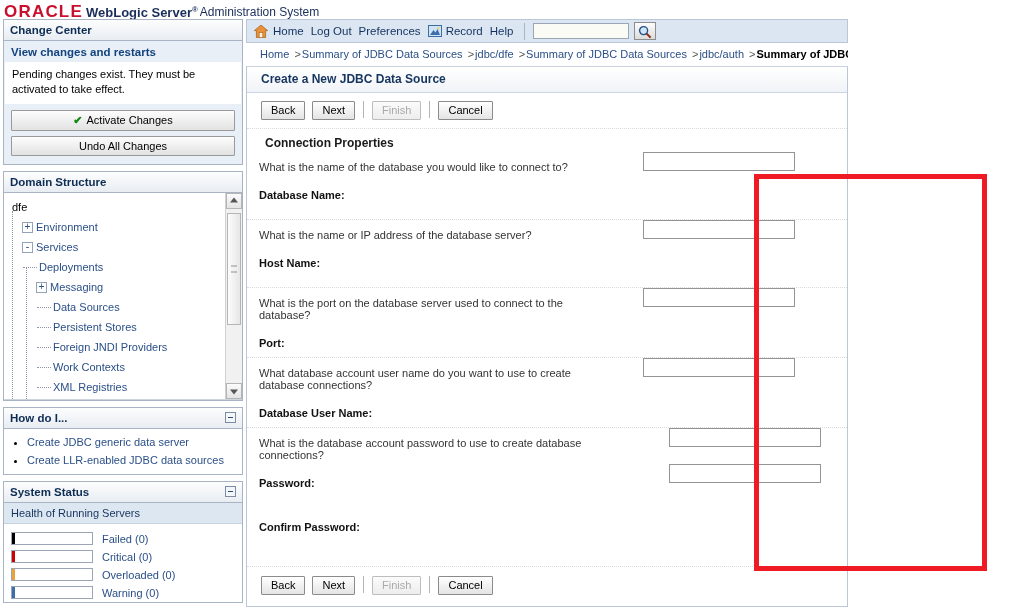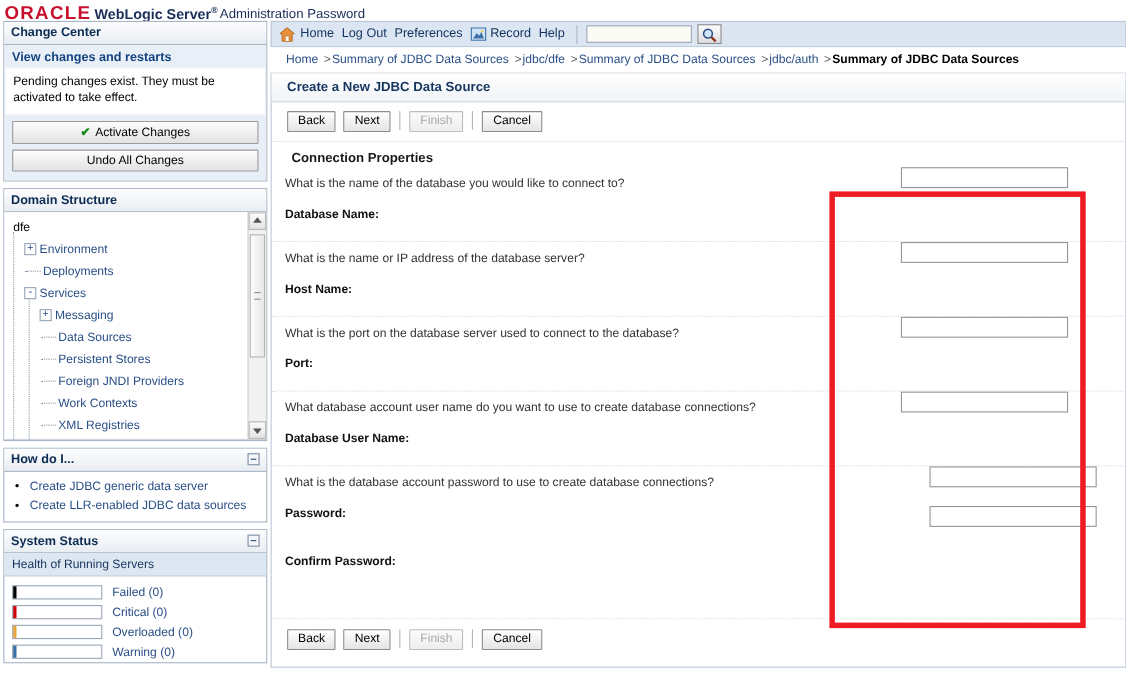--- a/index.html
+++ b/index.html
@@ -37,21 +37,21 @@
   }
   .brand-product sup { font-size: 8px; }
   .brand-console {
     font-size: 12px;
     color: #1a2e5a;
     vertical-align: middle;
     margin-left: 2px;
   }
 
   
-  #shell { display: flex; width: 1024px; height: 595px; align-items: flex-start; }
+  #shell { display: flex; width: 848px; height: 595px; align-items: flex-start; }
 
   
   #left-col { width: 246px; flex: 0 0 246px; padding: 0 3px 0 3px; }
 
   .panel {
     border: 1px solid #a8b4c4;
     background: #ffffff;
     margin-bottom: 6px;
   }
   .panel-head {
@@ -420,21 +420,21 @@
     height: 397px;
     border: 5px solid #ee1b24;
     pointer-events: none;
     z-index: 5;
   }
 </style>
 </head>
 <body>
 
 <div id="brand-header">
-  <span class="brand-oracle">ORACLE</span><span class="brand-product"><span>WebLogic Server</span><sup>®</sup></span><span class="brand-console">Administration Password</span>
+  <span class="brand-oracle">ORACLE</span><span class="brand-product"><span>WebLogic Server</span><sup>®</sup></span><span class="brand-console">Administration System</span>
 </div>
 
 <div id="shell">
 
   <div id="left-col">
 
     <div class="panel">
       <div class="panel-head">
         <span>Change Center</span>
       </div>
@@ -453,22 +453,22 @@
     <div class="panel">
       <div class="panel-head">
         <span>Domain Structure</span>
       </div>
       <div class="tree-wrap">
         <div class="tree" id="domain-tree">
           <div class="tguide"></div>
           <div class="tguide2"></div>
         <div class="tnode lvl0 root"><span class="tlabel">dfe</span></div>
             <div class="tnode lvl1"><span class="expander">+</span><span class="tlabel">Environment</span></div>
+            <div class="tnode lvl1"><span class="expander">-</span><span class="tlabel">Services</span></div>
             <div class="tnode lvl1"><span class="dashlead"></span><span class="tlabel">Deployments</span></div>
-            <div class="tnode lvl1"><span class="expander">-</span><span class="tlabel">Services</span></div>
             <div class="tnode lvl2"><span class="expander">+</span><span class="tlabel">Messaging</span></div>
             <div class="tnode lvl2"><span class="dashlead"></span><span class="tlabel">Data Sources</span></div>
             <div class="tnode lvl2"><span class="dashlead"></span><span class="tlabel">Persistent Stores</span></div>
             <div class="tnode lvl2"><span class="dashlead"></span><span class="tlabel">Foreign JNDI Providers</span></div>
             <div class="tnode lvl2"><span class="dashlead"></span><span class="tlabel">Work Contexts</span></div>
             <div class="tnode lvl2"><span class="dashlead"></span><span class="tlabel">XML Registries</span></div>
             <div class="tnode lvl2"></div>
           </div>
         <div class="vscroll">
           <div class="vs-up-pos">

